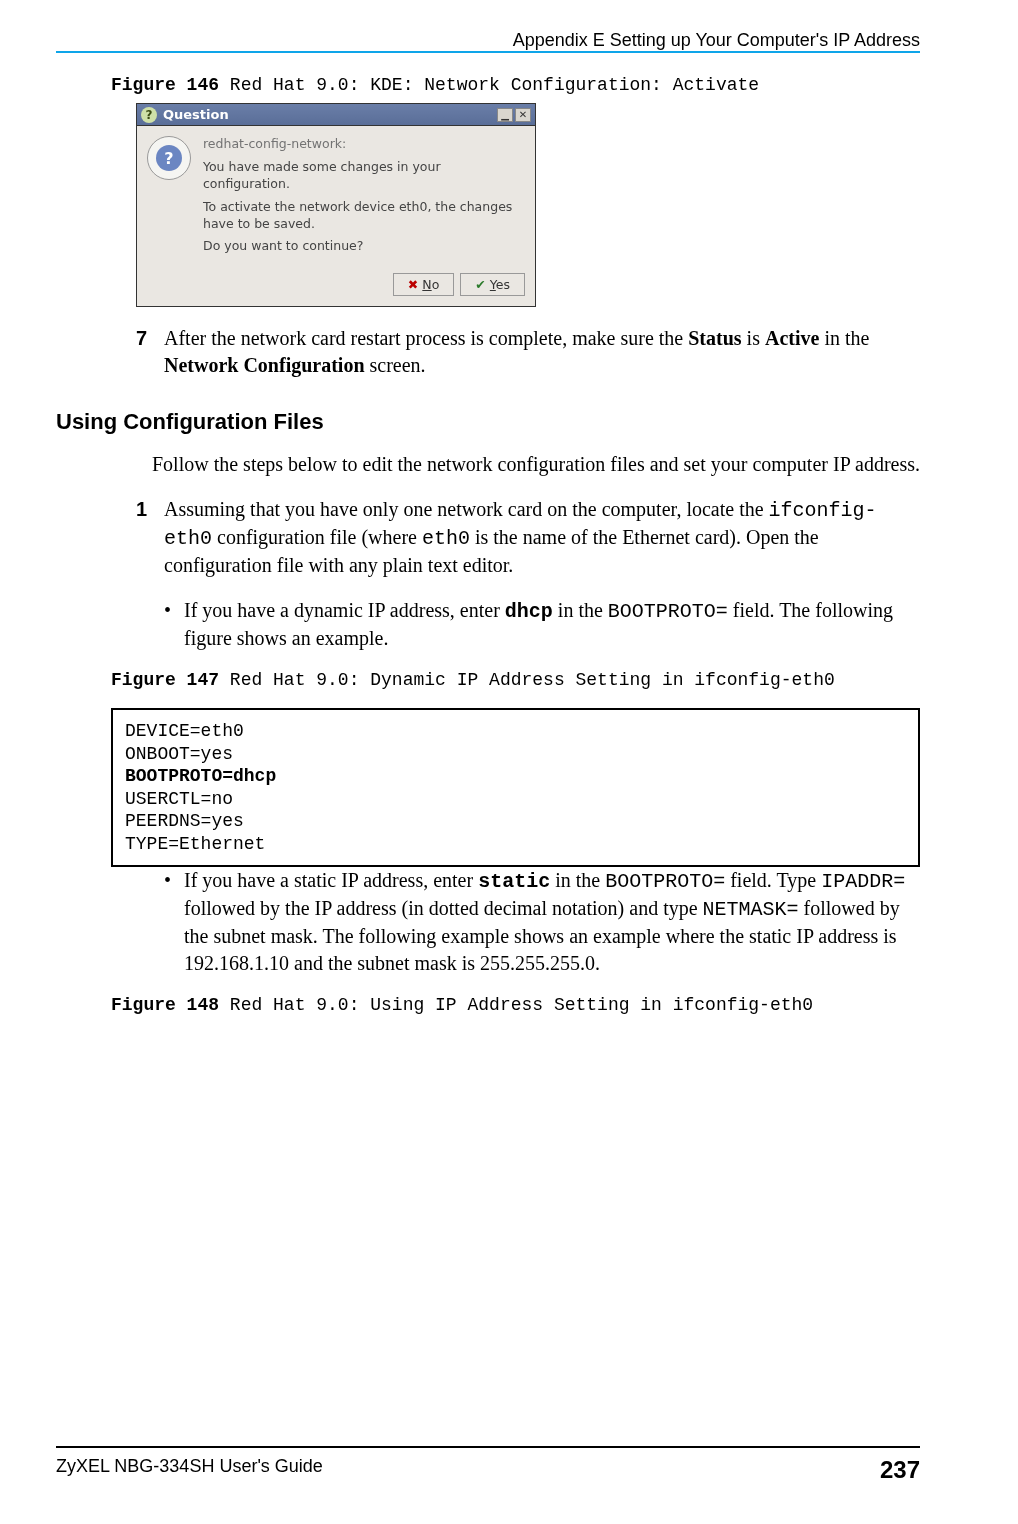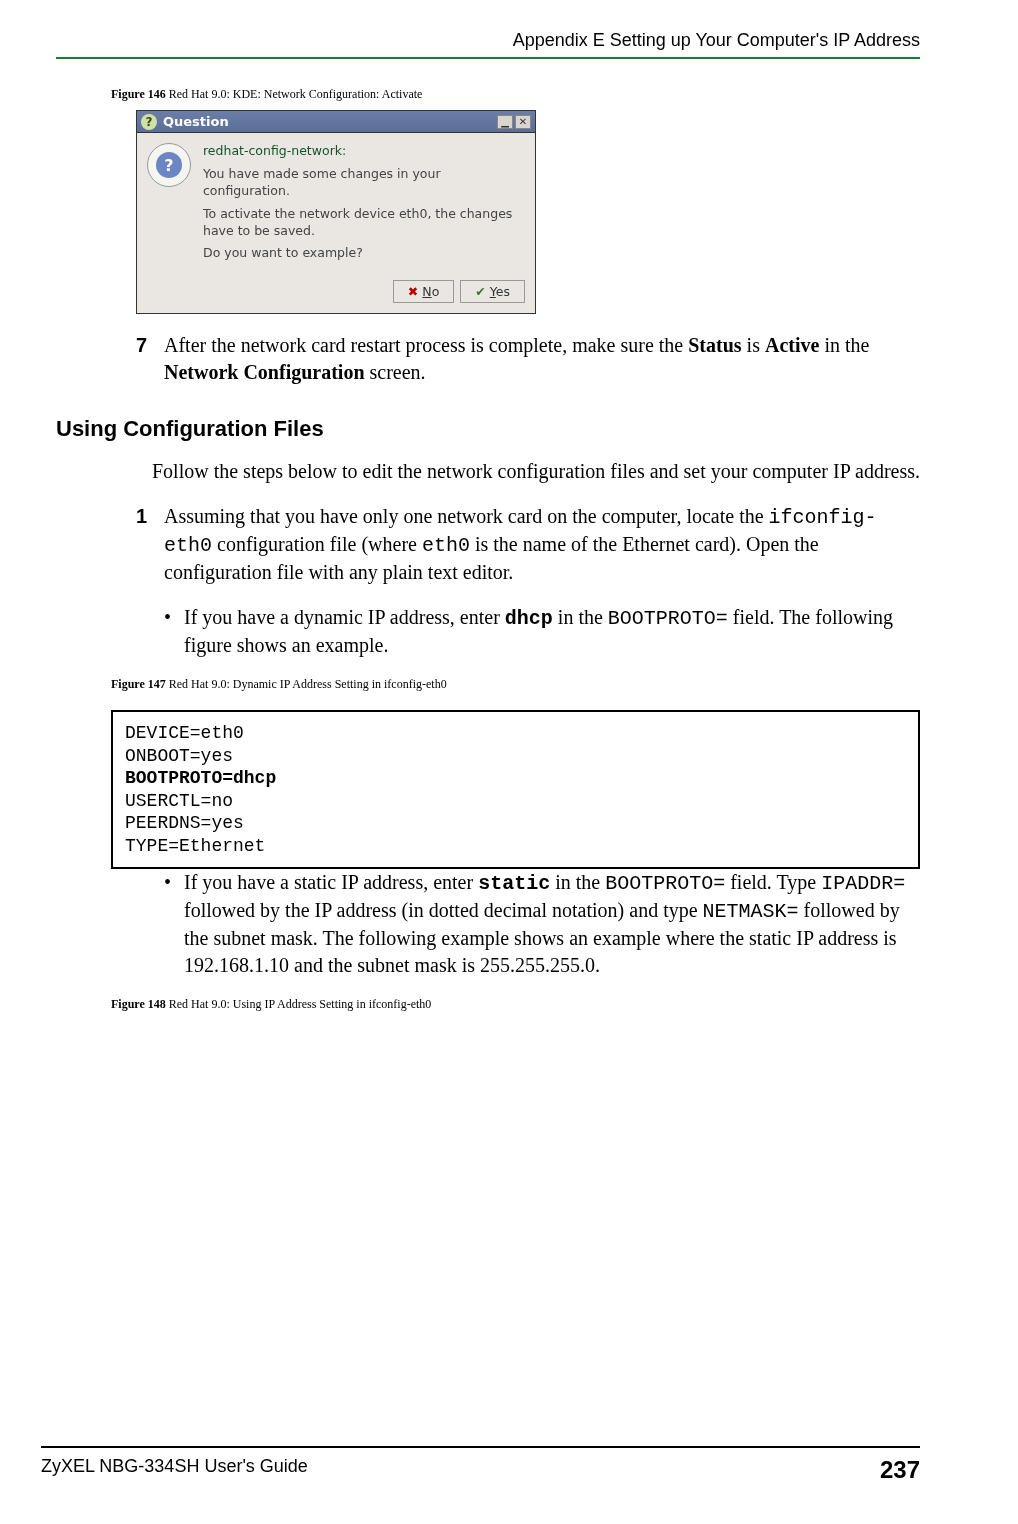--- a/index.html
+++ b/index.html
@@ -11,32 +11,31 @@
     font-family: "Times New Roman", Times, serif;
     color: #000;
   }
   .page {
     width: 1018px;
     height: 1524px;
     position: relative;
     padding: 30px 98px 0 56px;
   }
   .header {
-    border-bottom: 2px solid #15803d;
-    padding-bottom: 6px;
-    margin-bottom: 28px;
+    border-bottom: 2px solid #0ea5e9;
+    margin-bottom: 22px;
   }
   .header-title {
     text-align: right;
     font-family: Arial, Helvetica, sans-serif;
     font-size: 18px;
   }
   .fig-caption {
-    font-family: Liberation Serif, serif;
-    font-size: 12px;
+    font-family: Liberation Mono, monospace;
+    font-size: 18px;
     margin: 0 0 8px 55px;
   }
   .fig-caption .num { font-weight: bold; }
 
   
   .dialog-wrap { margin-left: 80px; margin-bottom: 18px; }
   .dialog {
     width: 400px;
     border: 1px solid #333;
     font-family: "DejaVu Sans", Verdana, sans-serif;
@@ -99,21 +98,21 @@
     background: #6b86c2;
     border-radius: 50%;
     display: flex;
     align-items: center;
     justify-content: center;
     color: #fff;
     font-weight: bold;
     font-size: 16px;
   }
   .dialog-text p { margin: 0 0 6px 0; line-height: 1.35; }
-  .dialog-text .app-name { color: #14532d; }
+  .dialog-text .app-name { color: #737373; }
   .dialog-buttons {
     display: flex;
     justify-content: flex-end;
     gap: 6px;
     padding: 6px 10px 10px 10px;
   }
   .dlg-btn {
     display: inline-flex;
     align-items: center;
     gap: 4px;
@@ -172,21 +171,21 @@
     white-space: pre;
     margin-top: 18px;
   }
   .code-box .b { font-weight: bold; }
 
   .mono { font-family: "Courier New", Courier, monospace; }
 
   .footer {
     position: absolute;
     bottom: 40px;
-    left: 41px;
+    left: 56px;
     right: 98px;
     border-top: 2px solid #000;
     padding-top: 8px;
     display: flex;
     justify-content: space-between;
     font-family: Arial, Helvetica, sans-serif;
     font-size: 18px;
   }
   .footer .pnum { font-weight: bold; font-size: 24px; }
 </style>
@@ -212,21 +211,21 @@
         <span class="winbtn">✕</span>
       </div>
       <div class="dialog-body">
         <div class="dialog-icon">
             <div class="inner-q">?</div>
           </div>
         <div class="dialog-text">
           <p class="app-name">redhat-config-network:</p>
           <p>You have made some changes in your configuration.</p>
           <p>To activate the network device eth0, the changes have to be saved.</p>
-          <p>Do you want to example?</p>
+          <p>Do you want to continue?</p>
         </div>
       </div>
       <div class="dialog-buttons">
         <div class="dlg-btn">
           <span class="ico-no">✖</span>
           <span><span class="ul">N</span><span>o</span></span>
         </div>
         <div class="dlg-btn">
           <span class="ico-yes">✔</span>
           <span><span class="ul">Y</span><span>es</span></span>

